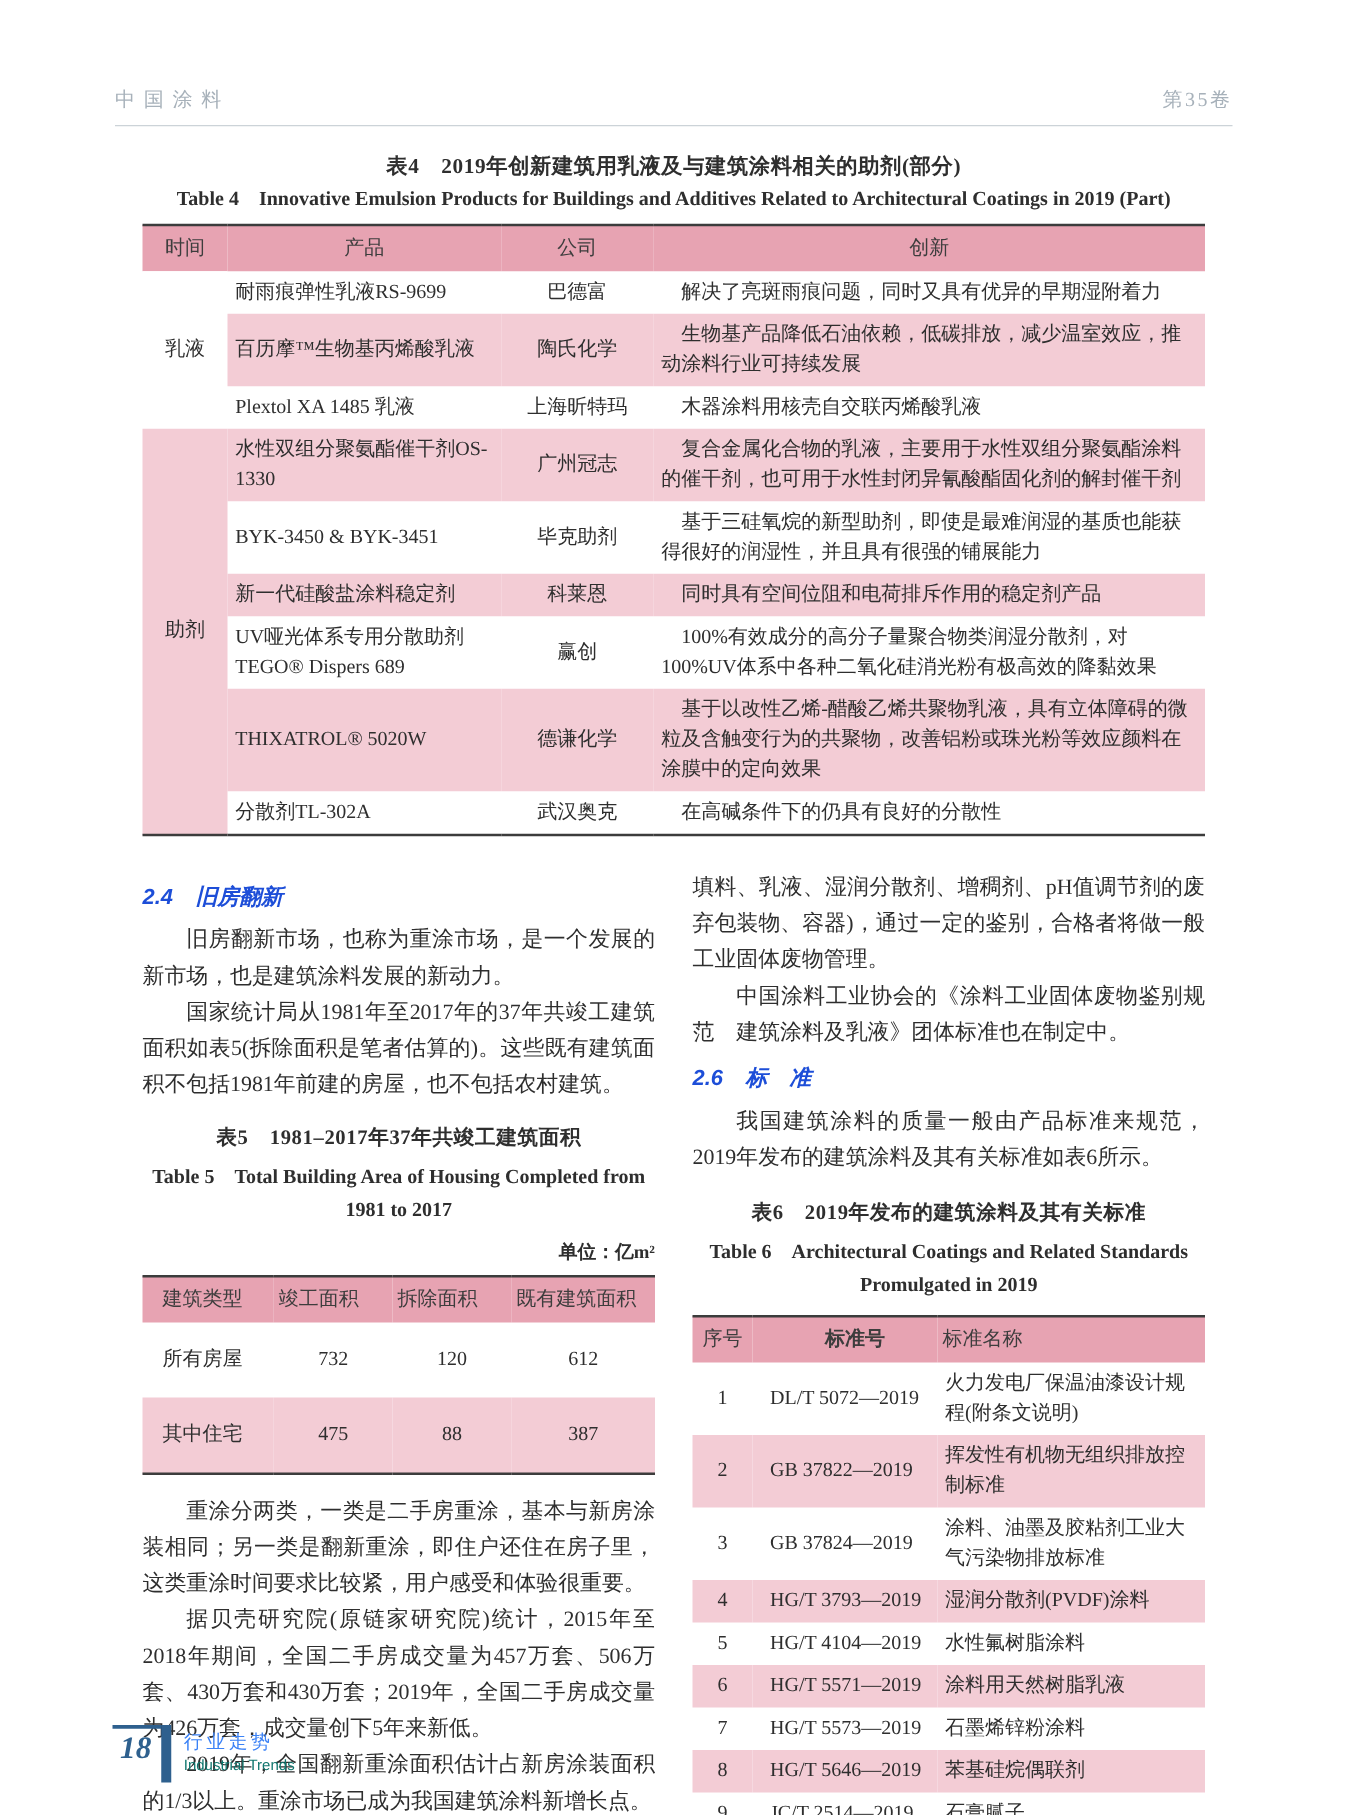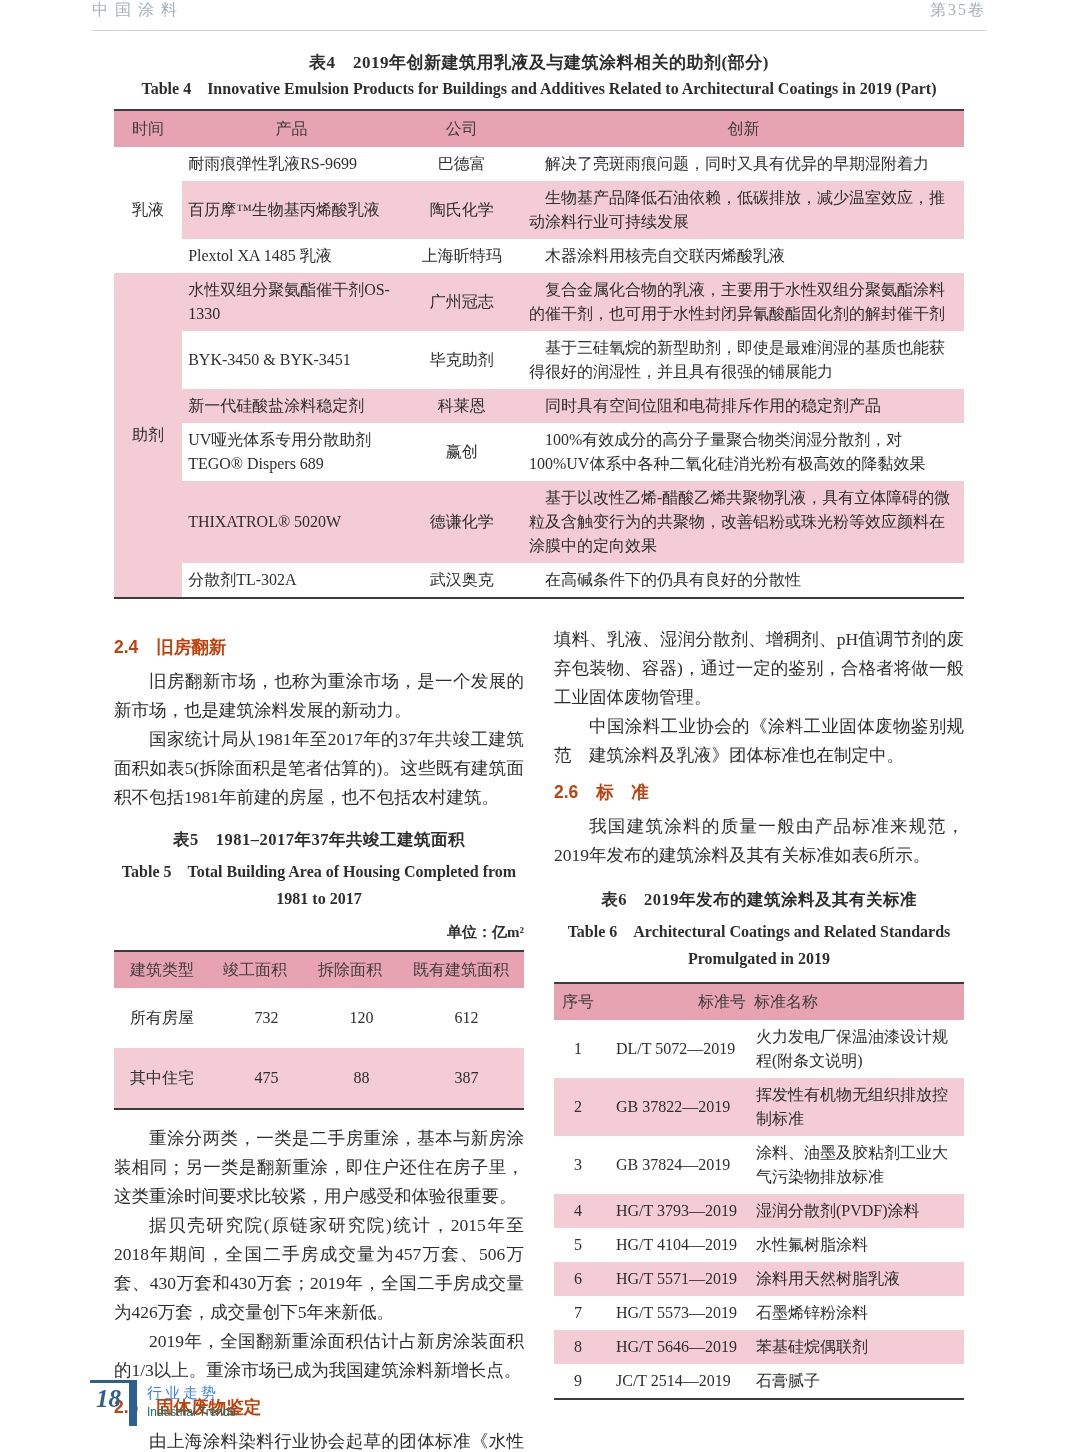--- a/index.html
+++ b/index.html
@@ -1,21 +1,21 @@
 <!DOCTYPE html>
 <html><head>
 <meta charset="utf-8">
 <style>
   * { box-sizing: border-box; margin: 0; padding: 0; }
   html, body { background: #ffffff; }
   body { font-family: "Liberation Serif", "DejaVu Serif", serif; color: #2e2e2e; }
   .page { position: relative; width: 1078px; height: 1452px; margin: 0 auto; background: #fff; overflow: hidden; }
 
   
-  .pg-header { display: flex; justify-content: space-between; margin: 0 92px; padding-bottom: 9px; border-bottom: 1px solid #ccd3d8; color: #a7b1ba; font-size: 16px; }
+  .pg-header { display: flex; justify-content: space-between; margin: 0 92px; padding-top: 70px; padding-bottom: 9px; border-bottom: 1px solid #ccd3d8; color: #a7b1ba; font-size: 16px; }
   .pg-header .journal { letter-spacing: 7px; }
   .pg-header .volume { letter-spacing: 2px; }
 
   .main { margin: 0 114px; width: 850px; }
 
   
   .tbl-title-zh { text-align: center; font-weight: bold; font-size: 17px; margin-top: 20px; letter-spacing: .5px; }
   .tbl-title-en { text-align: center; font-weight: bold; font-size: 16px; margin-top: 5px; }
 
   
@@ -30,34 +30,34 @@
   
   .t4 td.c-prod { text-align: left; }
   .t4 td.c-comp { text-align: center; }
   .t4 td.c-innov { text-align: left; text-indent: 1em; }
 
   
   .cols { display: flex; gap: 30px; margin-top: 26px; }
   .col { flex: 1; font-size: 17.5px; line-height: 1.66; text-align: justify; }
   .para { text-indent: 2em; }
   .para-cont { text-indent: 0; }
-  .sec-head { display: flex; align-items: baseline; color: #c2410c; font-family: "Liberation Sans", "DejaVu Sans", sans-serif; font-weight: bold; font-size: 17.5px; margin: 8px 0 5px; }
+  .sec-head { display: flex; align-items: baseline; color: #1d4ed8; font-family: "Liberation Sans", "DejaVu Sans", sans-serif; font-weight: bold; font-size: 17.5px; margin: 8px 0 5px; font-style: italic; }
   .sec-head .num { margin-right: 18px; }
 
   
   .t5-wrap { margin-top: 14px; margin-bottom: 10px; }
   .t5-unit { text-align: right; font-size: 15px; margin-top: 7px; font-weight: bold; }
   .t5 td { text-align: center; padding: 18px 4px; }
   .t5 td.c-type { text-align: left; padding-left: 16px; }
   .t5 th.h-type { text-align: left; padding-left: 16px; }
 
   
   .t6-wrap { margin-top: 12px; }
   .t6 th.h-no { text-align: center; }
-  .t6 th.h-code { text-align: right; padding-left: 20px; }
+  .t6 th.h-code { text-align: center; padding-left: 20px; font-weight: bold; }
   .t6 td.c-no { text-align: center; width: 48px; }
   .t6 td.c-code { text-align: left; padding-left: 14px; white-space: nowrap; }
   .t6 td.c-name { text-align: left; }
   .t6 tbody tr:nth-child(even) td { background: #f3ccd5; }
 
   
   .pg-footer { position: absolute; left: 90px; bottom: 26px; display: flex; align-items: flex-start; }
   .pageno-box { border-top: 3px solid #2e608e; padding: 2px 8px 0 6px; }
   .pageno { font-style: italic; font-weight: bold; font-size: 25px; color: #2e608e; }
   .footer-bar { width: 8px; height: 46px; background: #2e608e; }

